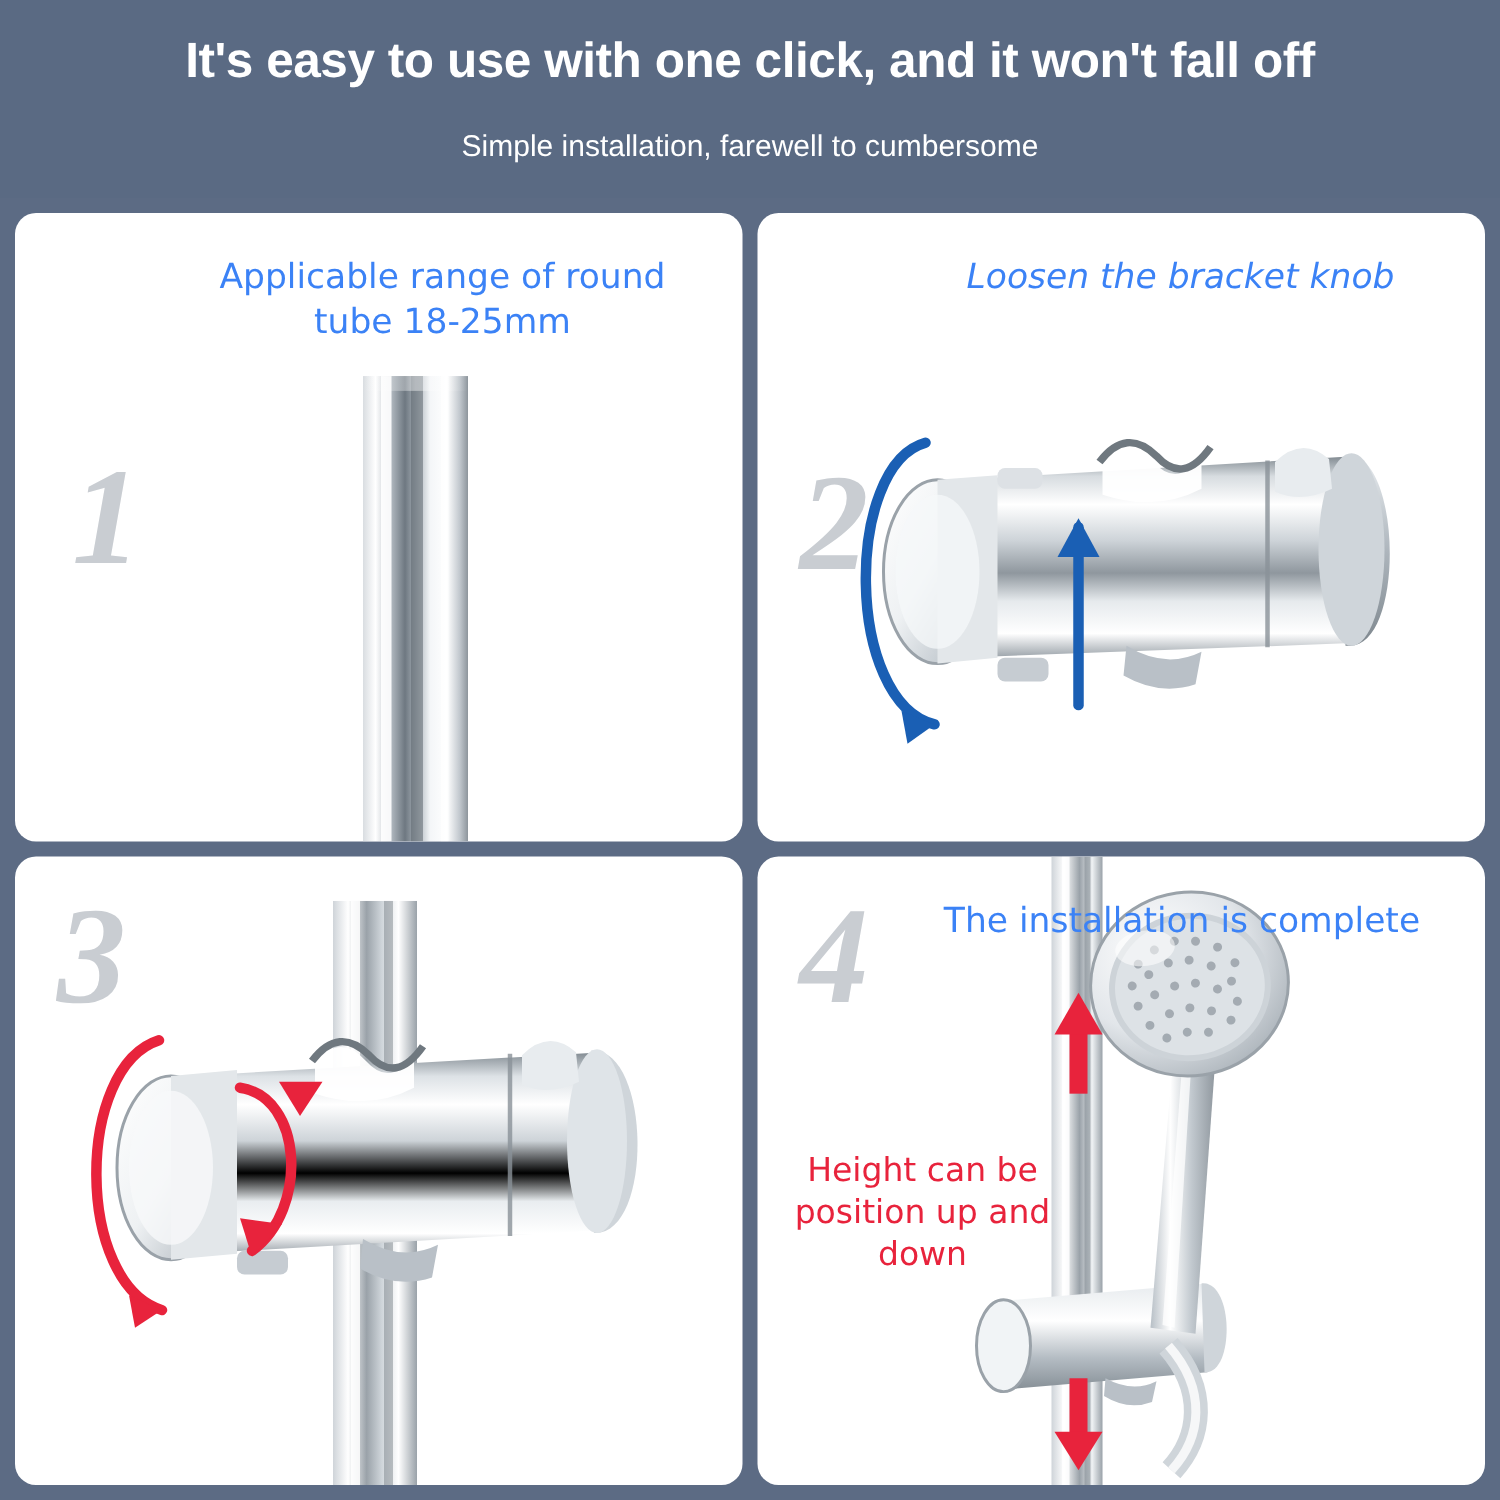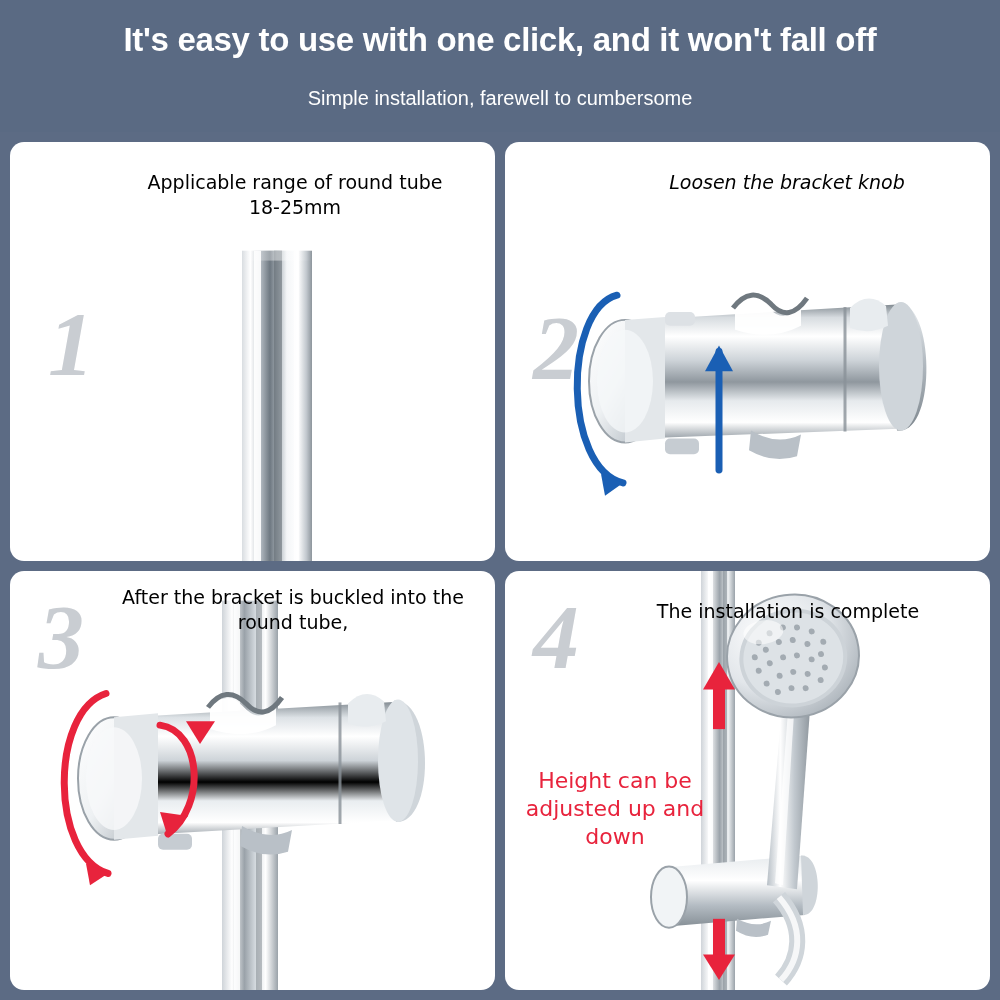--- a/index.html
+++ b/index.html
@@ -78,22 +78,22 @@
     font-size: 92px;
     font-weight: bold;
     color: #c9cdd2;
     line-height: 1;
     font-style: italic;
     font-family: "Liberation Serif", serif;
     user-select: none;
   }
   .panel-heading {
     position: absolute;
-    color: #000000;
-    font-size: 19px;
+    color: #3b82f6;
+    font-size: 23px;
     line-height: 1.32;
     font-family: "DejaVu Sans", sans-serif;
   }
 
   
   #p1 .step-num { left: 38px; top: 156px; }
   #p1 .panel-heading { left: 120px; top: 28px; width: 330px; text-align: center; }
   
   #p2 .step-num { left: 28px; top: 160px; }
   #p2 .panel-heading { left: 92px; top: 28px; width: 380px; text-align: center; font-style: italic; }
@@ -266,21 +266,20 @@
 
         <g stroke="#e8233c" stroke-width="7" fill="none" stroke-linecap="round">
           <path d="M96 124 C 40 142, 40 288, 98 306"></path>
           <path d="M150 156 C 192 162, 196 238, 158 266"></path>
         </g>
         <polygon points="98,306 76,296 80,318" fill="#e8233c"></polygon>
         <polygon points="205,152 176,152 190,175" fill="#e8233c"></polygon>
         <polygon points="158,270 178,248 150,244" fill="#e8233c"></polygon>
       </svg>
       <div class="step-num">3</div>
-      <div class="panel-heading">After the bracket is buckled into the round tube,</div>
     </div>
 
     <div class="panel" id="p4">
       <svg class="art" viewBox="0 0 485 424" preserveAspectRatio="none">
         <defs>
           <linearGradient id="rail4" x1="0" y1="0" x2="1" y2="0">
             <stop offset="0%" stop-color="#cfd4d9"></stop>
             <stop offset="25%" stop-color="#ffffff"></stop>
             <stop offset="55%" stop-color="#9aa2a9"></stop>
             <stop offset="80%" stop-color="#eef1f3"></stop>
@@ -357,17 +356,17 @@
 
         <g fill="#e8233c">
           <rect x="208" y="112" width="12" height="48"></rect>
           <polygon points="214,92 198,120 230,120"></polygon>
           <rect x="208" y="352" width="12" height="44"></rect>
           <polygon points="214,414 198,388 230,388"></polygon>
         </g>
       </svg>
       <div class="step-num">4</div>
       <div class="panel-heading">The installation is complete</div>
-      <div class="caption-red">Height can be adjusted up and down</div>
+      <div class="caption-red">Height can be position up and down</div>
     </div>
 
   </div>
 </div>
 
 </body></html>

